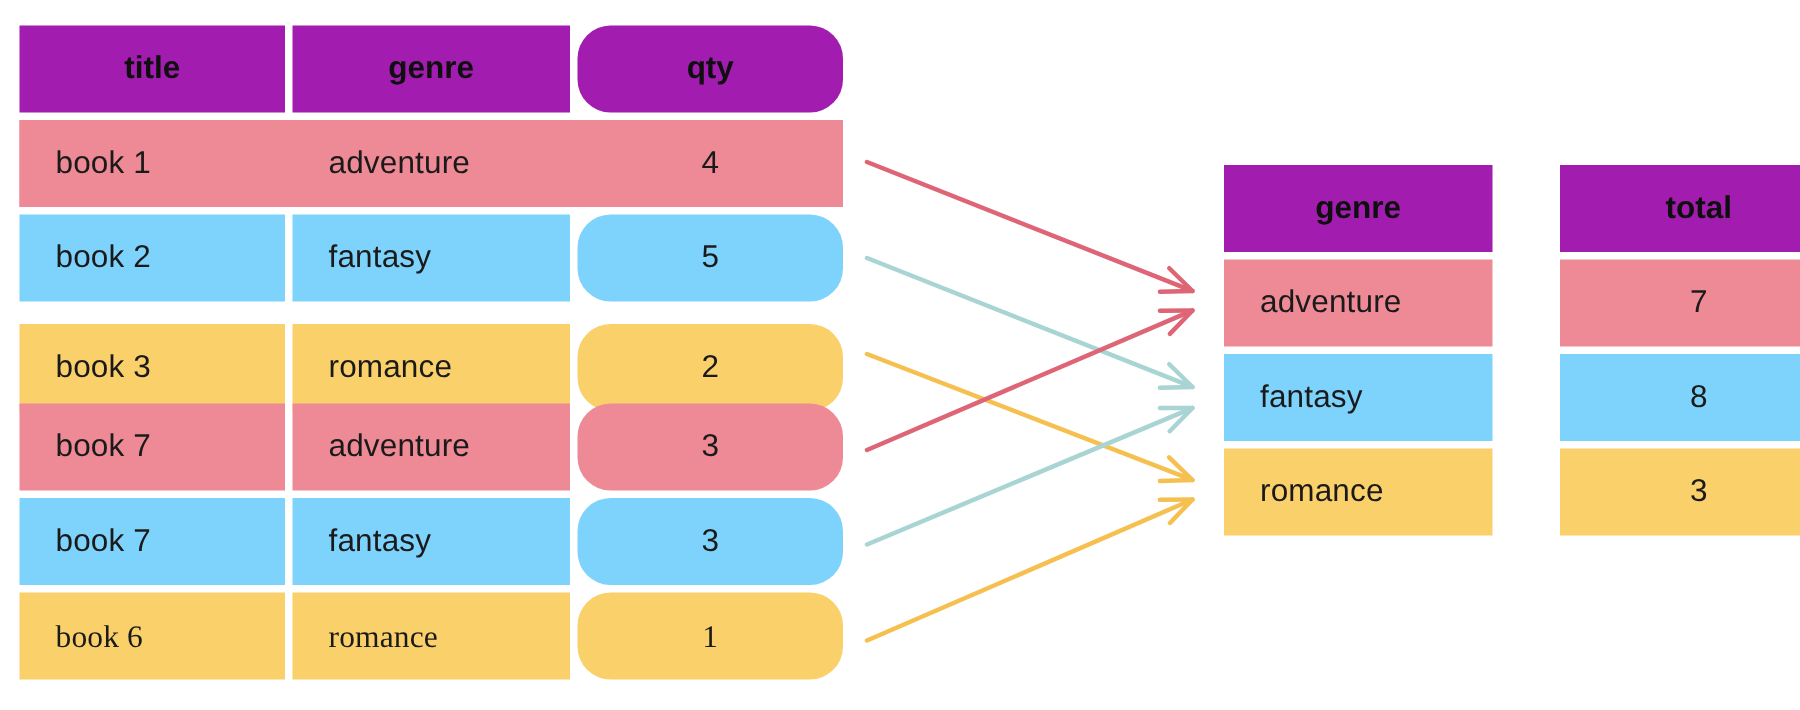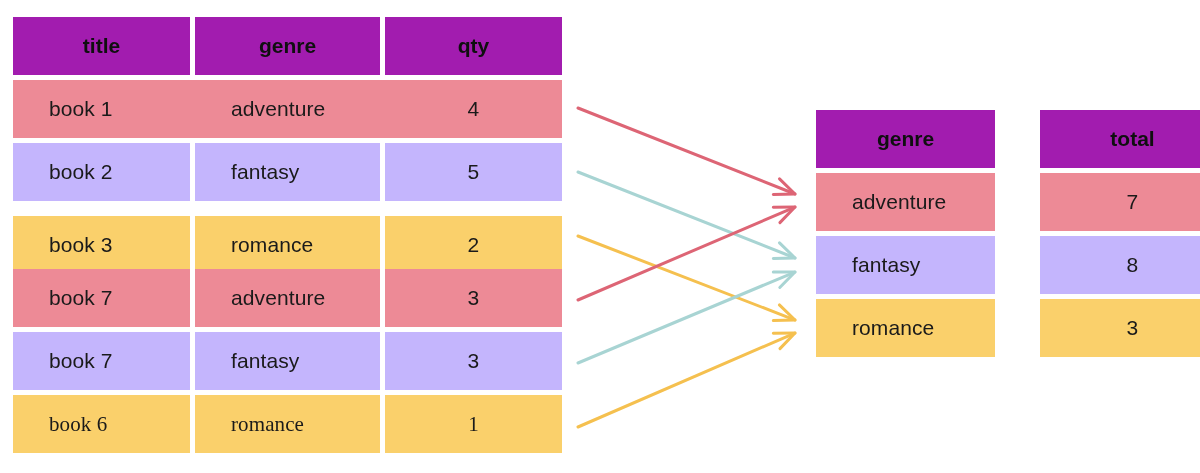--- a/index.html
+++ b/index.html
@@ -29,21 +29,21 @@
     box-sizing: border-box;
     height: 100%;
     display: flex;
     align-items: center;
     font-size: 21px;
     color: #1a1a1a;
     font-weight: 400;
     letter-spacing: 0.1px;
   }
   .cell.pad {
-    padding-left: 36px;
+    padding-left: 24px;
     justify-content: flex-start;
   }
   .cell.ctr {
     justify-content: center;
   }
   .hcell {
     box-sizing: border-box;
     height: 100%;
     background: #a21caf;
     display: flex;
@@ -51,29 +51,29 @@
     justify-content: center;
     font-size: 21px;
     font-weight: bold;
     color: #0f0f0f;
   }
   .gap {
     width: 5px;
     flex: 0 0 5px;
   }
   .c-pink  { background: #ed8a96; }
-  .c-teal  { background: #c4b5fd; text-align: right; }
+  .c-teal  { background: #7dd3fc; text-align: right; }
   .c-yellow{ background: #fad06b; }
 
   
   #left-table { left: 13px; top: 17px; }
   #left-table .trow { height: 58px; }
   #left-table .col1 { width: 177px; flex: 0 0 177px; }
   #left-table .col2 { width: 185px; flex: 0 0 185px; }
-  #left-table .col3 { width: 177px; flex: 0 0 177px; }
+  #left-table .col3 { width: 177px; flex: 0 0 177px; border-radius: 22px; }
 
   
   #right-table { left: 816px; top: 110px; }
   #right-table .trow { height: 58px; }
   #right-table .col1 { width: 179px; flex: 0 0 179px; }
   #right-table .col2 { width: 185px; flex: 0 0 185px; margin-left: 40px; }
 
   
   #arrows {
     position: absolute;

